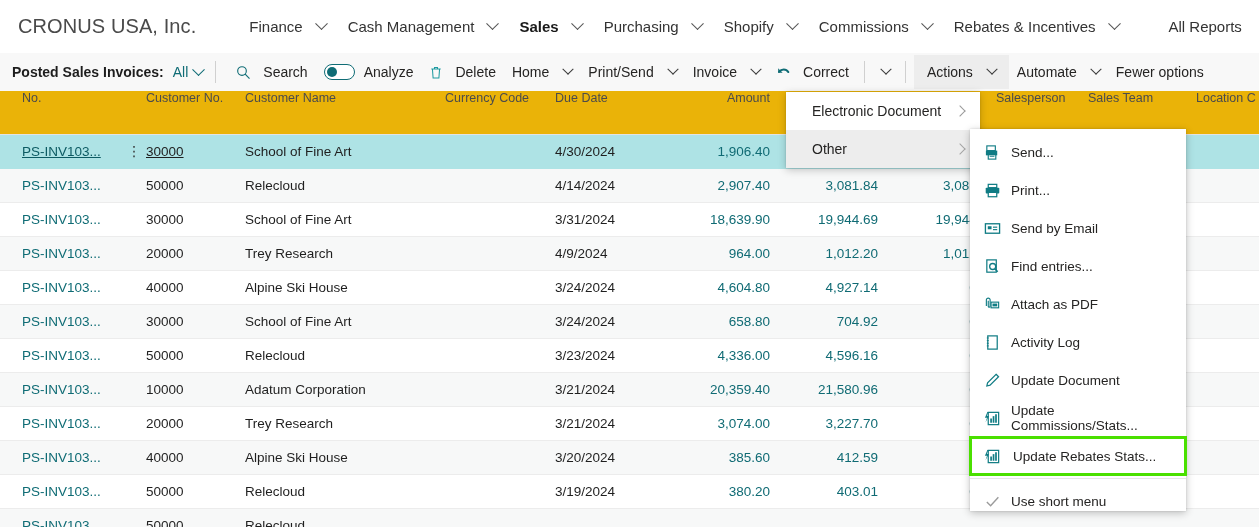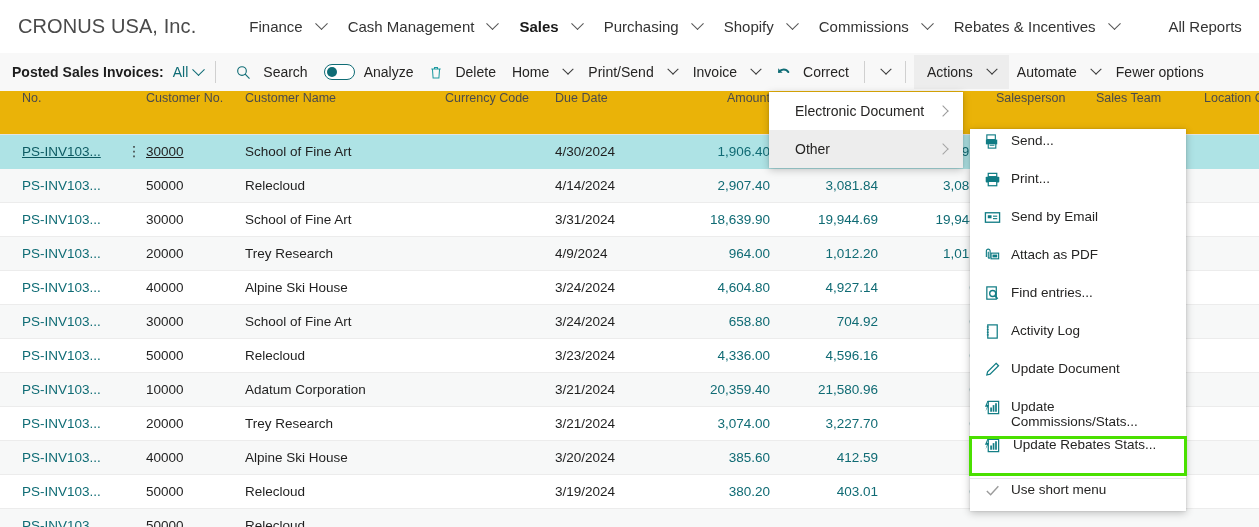--- a/index.html
+++ b/index.html
@@ -99,31 +99,31 @@
   .c-no      { width:122px; padding-left:22px; }
   .c-dots    { width:24px; text-align:center; }
   .c-cust    { width:99px; }
   .c-name    { width:200px; }
   .c-curr    { width:110px; }
   .c-due     { width:110px; }
   .c-amt     { width:105px; text-align:right; }
   .c-amtvat  { width:108px; text-align:right; }
   .c-rem     { width:110px; text-align:right; }
   .c-sp      { width:100px; padding-left:8px;}
-  .c-st      { width:90px;margin-left:8px; }
+  .c-st      { width:90px; }
   .c-loc     { width:100px; }
   .link { color:#0f6c75; }
   .link.selrow { color:#0d5b63; text-decoration:underline; }
   .num { color:#106b74;text-align:right; }
   .dotcol { color:#333; letter-spacing:0; font-size:14px; line-height:8px;}
   .hdr .c-amt, .hdr .c-amtvat, .hdr .c-rem { text-align:right; }
 
   
   .menu1 {
-    position:absolute; left:769px; top:92px; width:194px; height:76px;
+    position:absolute; left:786px; top:92px; width:194px; height:76px;
     background:#ffffff;
     box-shadow: 0 1.6px 8px rgba(0,0,0,.22), 0 .3px 2px rgba(0,0,0,.14);
     z-index: 40;
     text-align: right;
   }
   .m1item {
     height:38px; display:flex; align-items:center;
     padding:0 12px 0 26px; font-size:14px; color:#252423;
     justify-content:space-between; cursor:default;
   }
@@ -135,21 +135,21 @@
   .m1item.hl .subarrow { border-color:#a5a5a5; }
 
   .menu2 {
     position:absolute; left:970px; top:129px; width:216px; height:382px;
     background:#ffffff;
     box-shadow: 0 1.6px 8px rgba(0,0,0,.24), 0 .3px 2px rgba(0,0,0,.14);
     z-index: 50;
     padding-top:4px;
   }
   .m2item {
-    height:38px; display:flex; align-items:flex-start; gap:10px;
+    height:38px; display:flex; align-items:center; gap:10px;
     padding:0 10px 0 14px; font-size:13.5px; color:#252423;
     cursor:default; position:relative;
   }
   .m2sep { height:1px; background:#e6e6e6; margin:3px 0 3px 0; }
   .m2item.highlighted {
     outline: 3px solid #4ae000;
     outline-offset:-2px;
     background:#ffffff;
     z-index:3;
     gap:12px;
@@ -505,36 +505,36 @@
             <rect x="4" y="6.6" width="4" height="3.2" fill="#107c84"></rect>
             <rect x="9.5" y="7" width="4.5" height="1.2" fill="#107c84"></rect>
             <rect x="9.5" y="9.6" width="4.5" height="1.2" fill="#107c84"></rect>
           </svg>
         </span>
         <span>Send by Email</span>
       </div>
       <div class="m2item">
         <span>
           <svg class="mico" viewBox="0 0 18 18">
+            <rect x="3" y="2" width="10" height="13" fill="none" stroke="#107c84" stroke-width="1.3"></rect>
+            <circle cx="9.2" cy="9" r="3.2" fill="none" stroke="#107c84" stroke-width="1.4"></circle>
+            <line x1="11.5" y1="11.3" x2="14.5" y2="14.5" stroke="#107c84" stroke-width="1.6"></line>
+          </svg>
+        </span>
+        <span>Find entries...</span>
+      </div>
+      <div class="m2item">
+        <span>
+          <svg class="mico" viewBox="0 0 18 18">
             <path d="M2.5 10.5V4.2a2 2 0 0 1 4 0v6.6a1 1 0 0 1-2 0V5" fill="none" stroke="#107c84" stroke-width="1.2"></path>
             <rect x="7.5" y="6.5" width="8" height="6" fill="none" stroke="#107c84" stroke-width="1.2"></rect>
             <rect x="9" y="8" width="5" height="3" fill="#107c84"></rect>
           </svg>
         </span>
         <span>Attach as PDF</span>
-      </div>
-      <div class="m2item">
-        <span>
-          <svg class="mico" viewBox="0 0 18 18">
-            <rect x="3" y="2" width="10" height="13" fill="none" stroke="#107c84" stroke-width="1.3"></rect>
-            <circle cx="9.2" cy="9" r="3.2" fill="none" stroke="#107c84" stroke-width="1.4"></circle>
-            <line x1="11.5" y1="11.3" x2="14.5" y2="14.5" stroke="#107c84" stroke-width="1.6"></line>
-          </svg>
-        </span>
-        <span>Find entries...</span>
       </div>
       <div class="m2item">
         <span>
           <svg class="mico" viewBox="0 0 18 18">
             <rect x="4" y="2" width="10" height="14" fill="none" stroke="#107c84" stroke-width="1.3"></rect>
             <line x1="3" y1="4.2" x2="5" y2="4.2" stroke="#107c84" stroke-width="1.1"></line>
             <line x1="3" y1="7" x2="5" y2="7" stroke="#107c84" stroke-width="1.1"></line>
             <line x1="3" y1="9.8" x2="5" y2="9.8" stroke="#107c84" stroke-width="1.1"></line>
             <line x1="3" y1="12.6" x2="5" y2="12.6" stroke="#107c84" stroke-width="1.1"></line>
           </svg>

